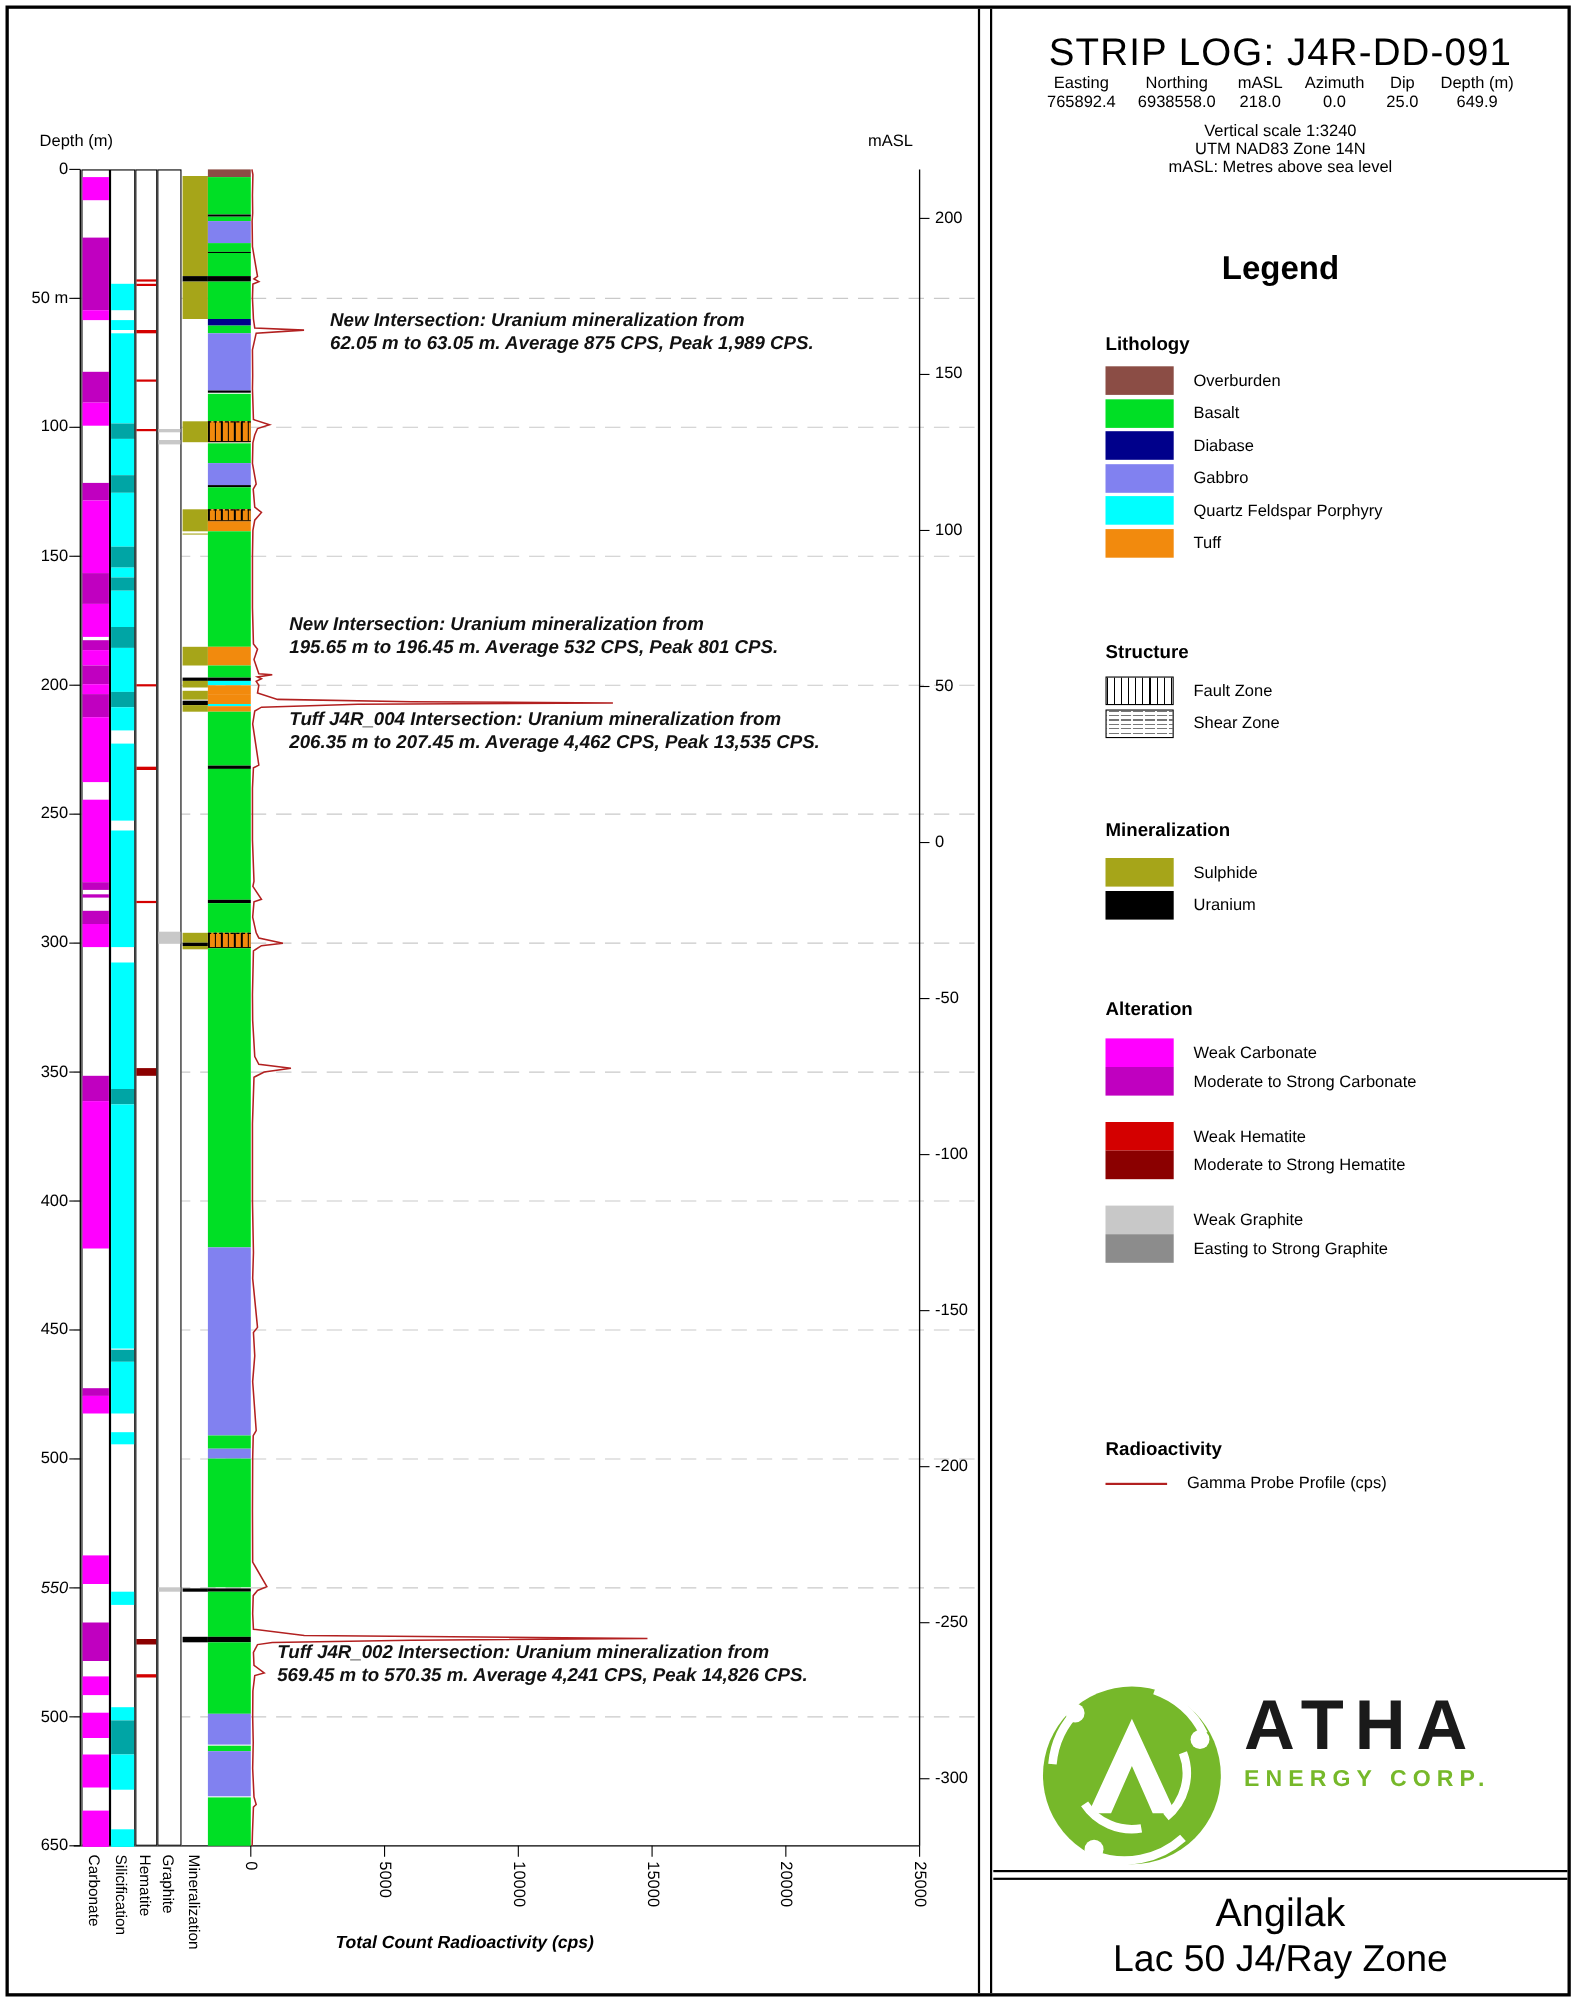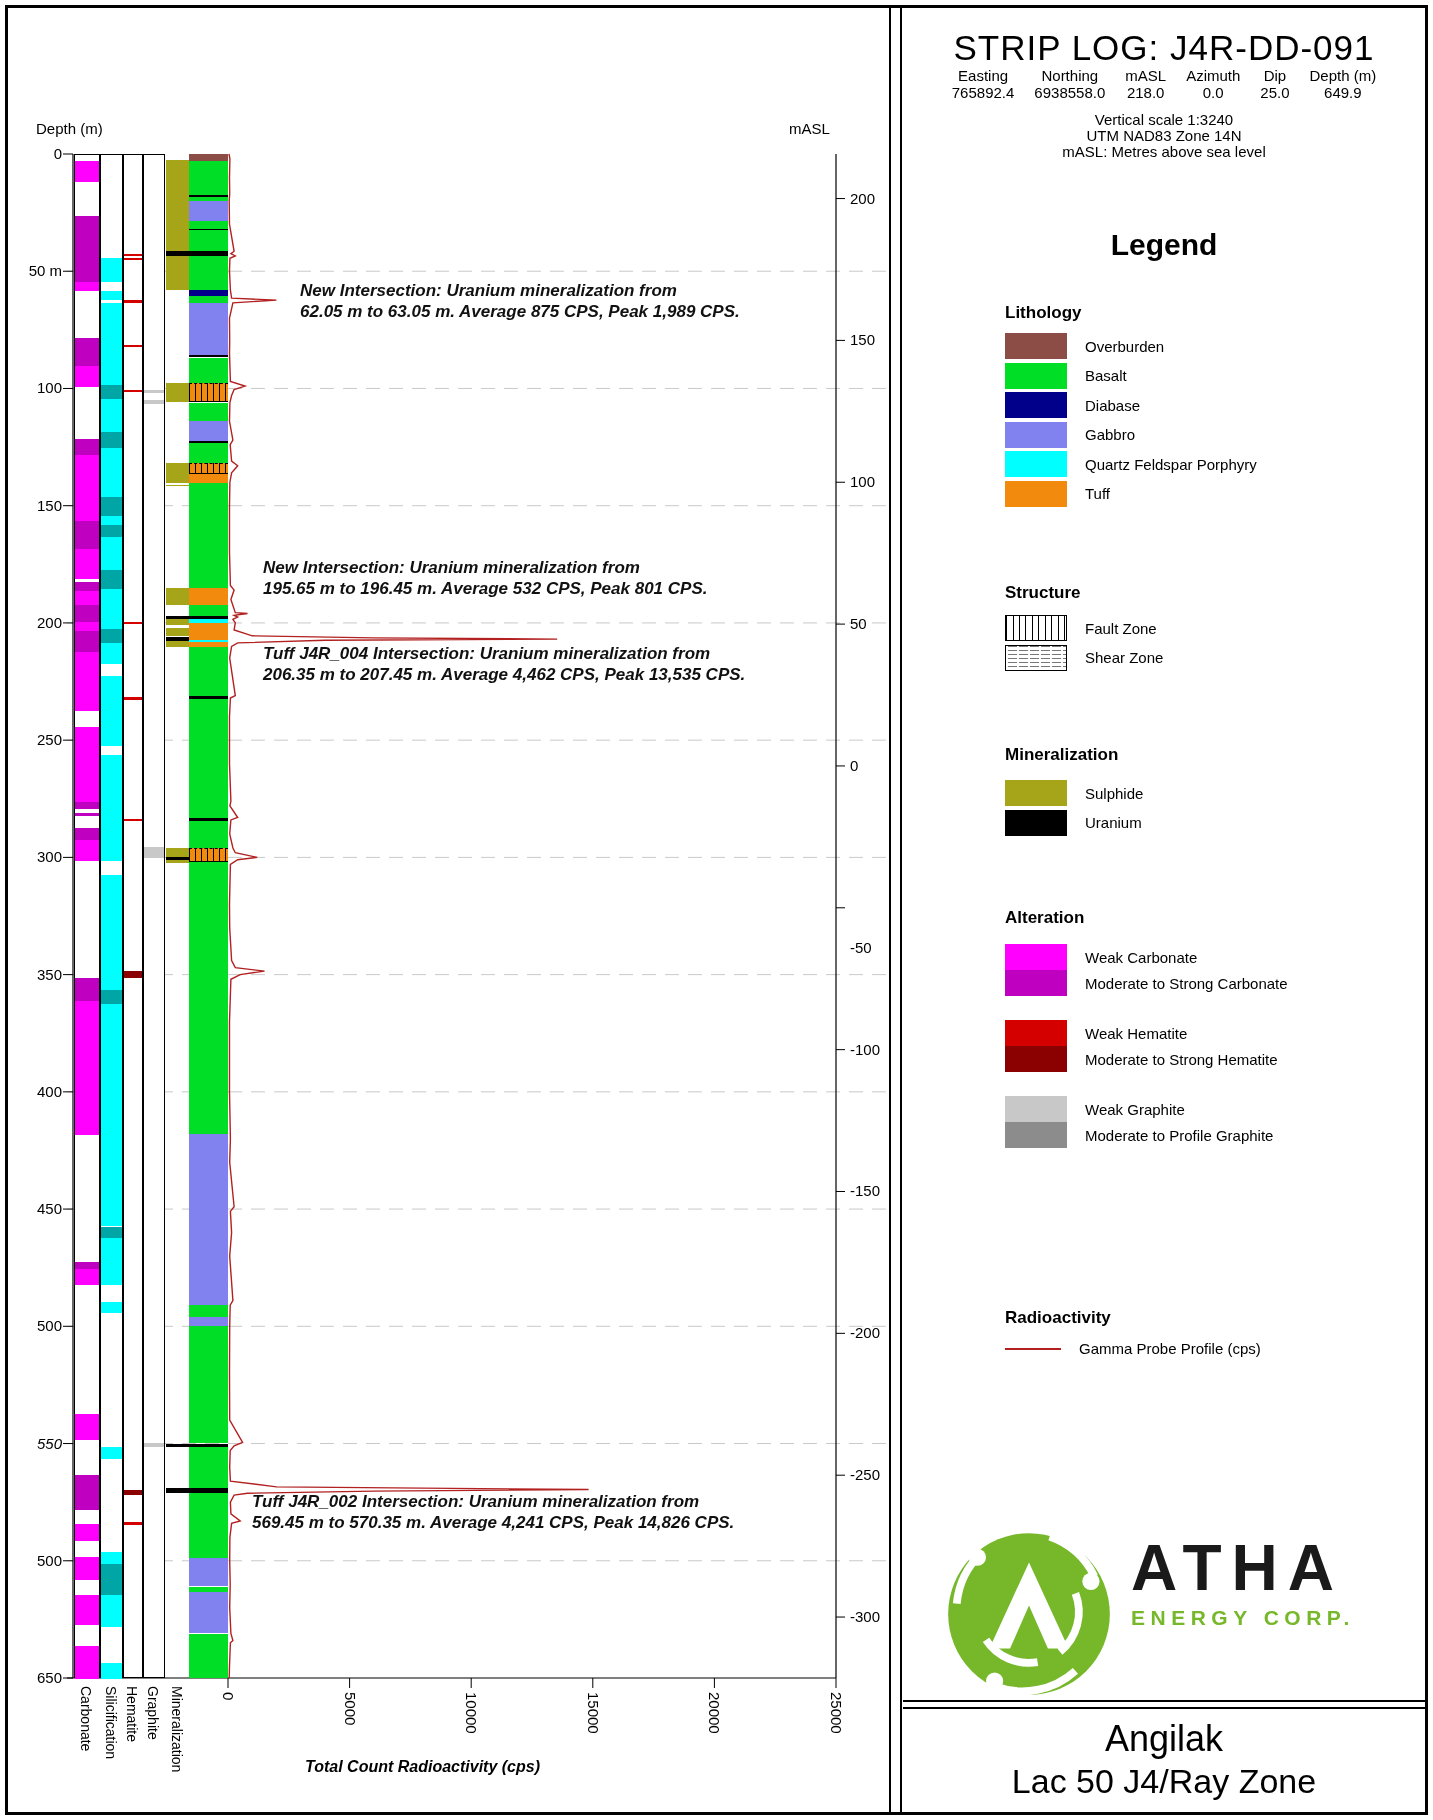--- a/index.html
+++ b/index.html
@@ -276,21 +276,21 @@
         <div class="tickLab" style="left: 18px; top: 1200.08px;">450</div>
         <div class="tickLab" style="left: 18px; top: 1317.31px;">500</div>
         <div class="tickLab" style="left: 18px; top: 1434.54px; font-style: italic;">550</div>
         <div class="tickLab" style="left: 18px; top: 1551.77px;">500</div>
         <div class="tickLab" style="left: 18px; top: 1669px;">650</div>
         <div class="maslLab" style="left: 850px; top: 189.548px;">200</div>
         <div class="maslLab" style="left: 850px; top: 331.397px;">150</div>
         <div class="maslLab" style="left: 850px; top: 473.246px;">100</div>
         <div class="maslLab" style="left: 850px; top: 615.095px;">50</div>
         <div class="maslLab" style="left: 850px; top: 756.945px;">0</div>
-        <div class="maslLab" style="left: 850px; top: 898.794px; margin-top: 40px;">-50</div>
+        <div class="maslLab" style="left: 850px; top: 898.794px;">-50</div>
         <div class="maslLab" style="left: 850px; top: 1040.64px;">-100</div>
         <div class="maslLab" style="left: 850px; top: 1182.49px;">-150</div>
         <div class="maslLab" style="left: 850px; top: 1324.34px;">-200</div>
         <div class="maslLab" style="left: 850px; top: 1466.19px;">-250</div>
         <div class="maslLab" style="left: 850px; top: 1608.04px;">-300</div>
         <div class="cpsLab" style="left: 220px; top: 1692px;">0</div>
         <div class="cpsLab" style="left: 341.6px; top: 1692px;">5000</div>
         <div class="cpsLab" style="left: 463.2px; top: 1692px;">10000</div>
         <div class="cpsLab" style="left: 584.8px; top: 1692px;">15000</div>
         <div class="cpsLab" style="left: 706.4px; top: 1692px;">20000</div>
@@ -427,21 +427,21 @@
             <div>Moderate to Strong Hematite</div>
           </div>
         </div>
         <div class="pairRow" style="margin-bottom: 24px;">
           <div class="pairSw">
             <div style="background: rgb(200, 200, 200);"></div>
             <div style="background: rgb(140, 140, 140);"></div>
           </div>
           <div class="pairLabs">
             <div>Weak Graphite</div>
-            <div>Moderate to Profile Graphite</div>
+            <div>Easting to Strong Graphite</div>
           </div>
         </div>
       </div>
 
     <div class="secHead" style="top:1308px;">Radioactivity</div>
     <div class="itemsBox gammaRow" style="top:1340px;">
       <div class="gammaLine" style="border-top-color: rgb(178, 32, 32);"></div>
       <div class="lgTxt">Gamma Probe Profile (cps)</div>
     </div>
 

